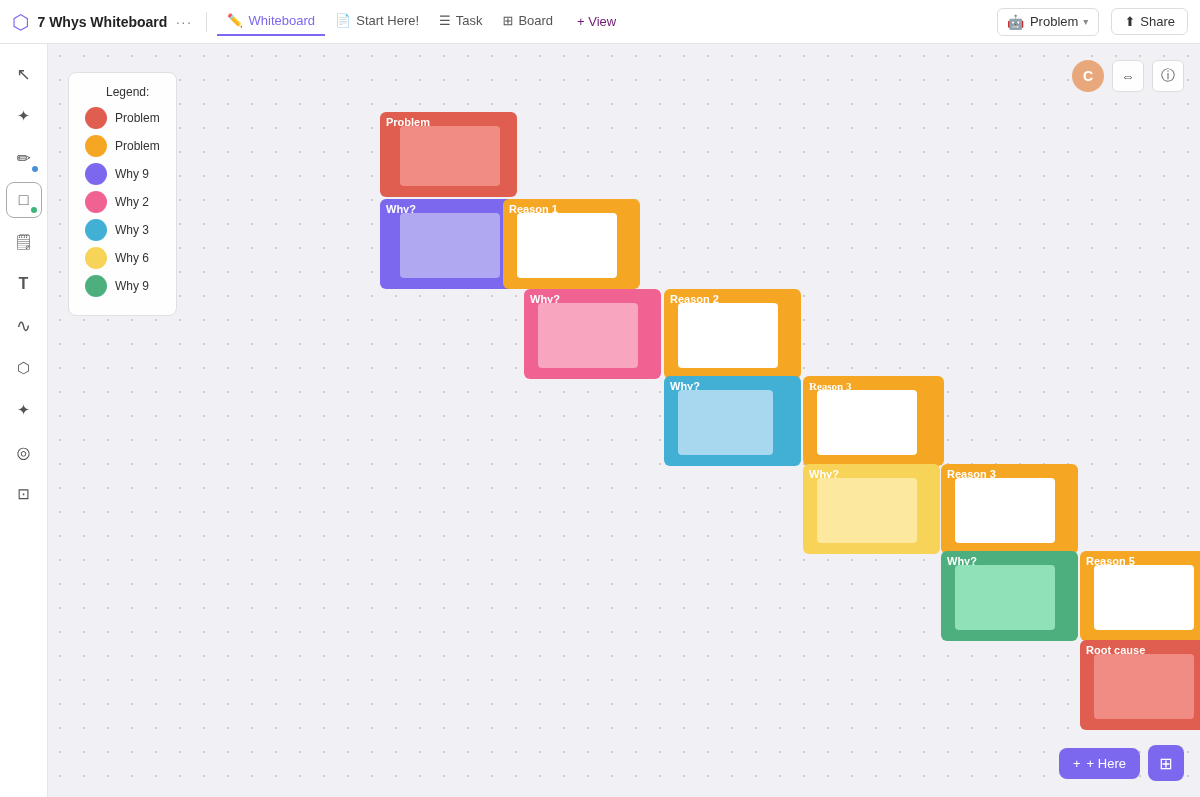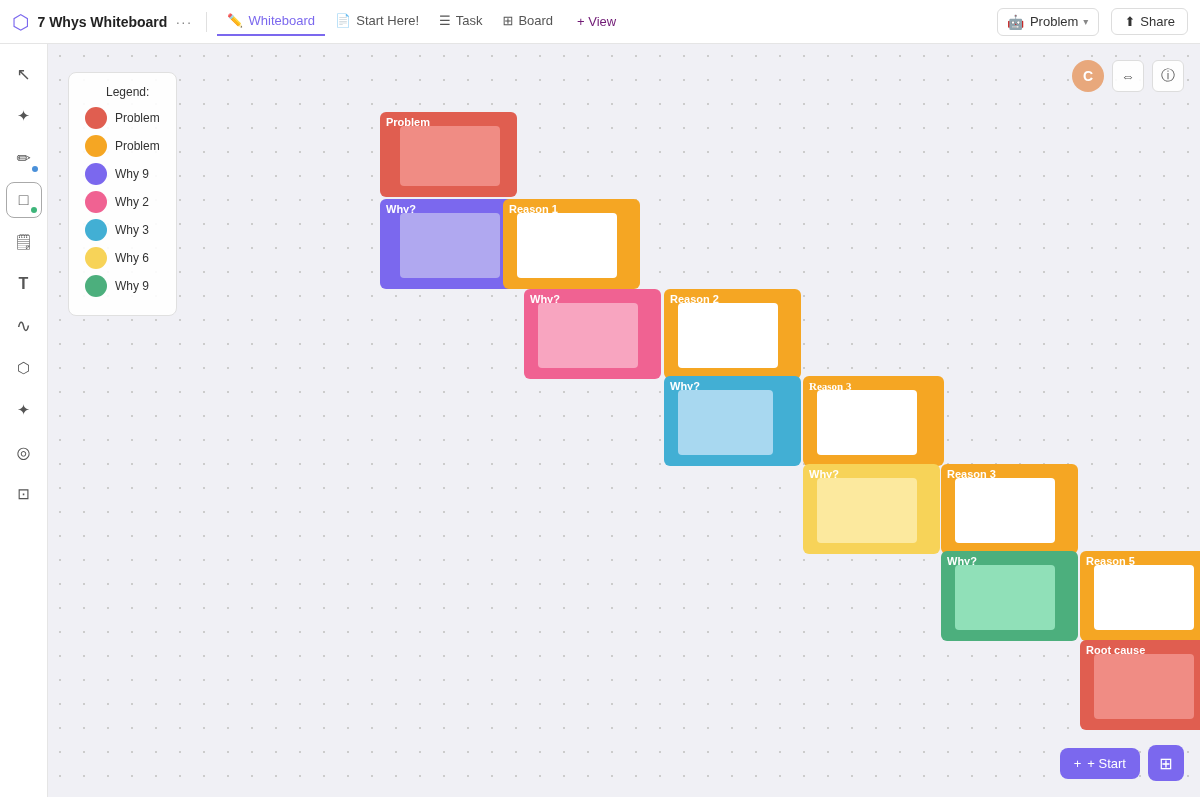--- a/index.html
+++ b/index.html
@@ -257,19 +257,19 @@
         </div>
         <div class="block" style="left: 1032px; top: 596px; width: 137px; height: 90px; background: rgb(224, 94, 80);">
           <div class="block-label">Root cause</div>
           <div class="inner-box" style="left: 14px; top: 14px; width: 100px; height: 65px; background: rgb(240, 140, 132);"></div>
         </div>
       </div>
 
     <div id="bottom-right">
       <div class="task-btn">
         <span>+</span>
-        <span>+ Start</span>
+        <span>+ Here</span>
       </div>
       <div class="grid-btn">⊞</div>
     </div>
 
   </div>
 </div>
 
 </body></html>

